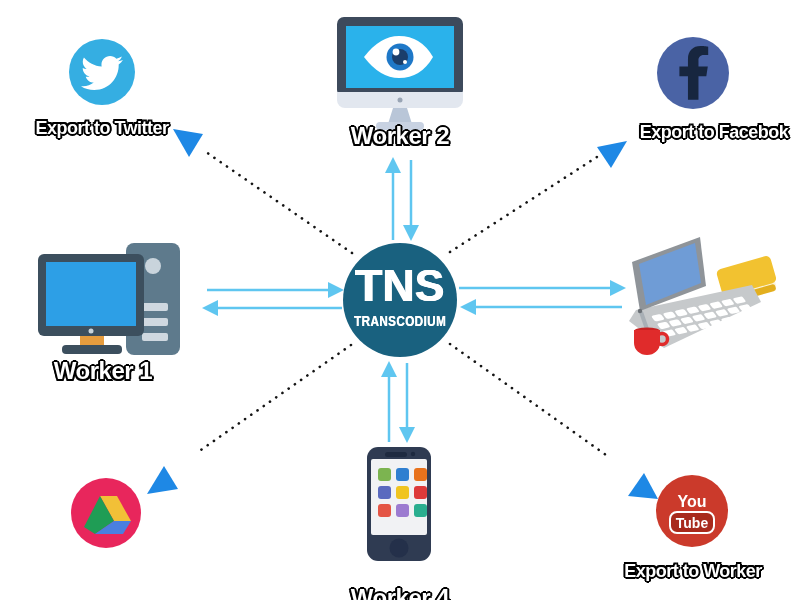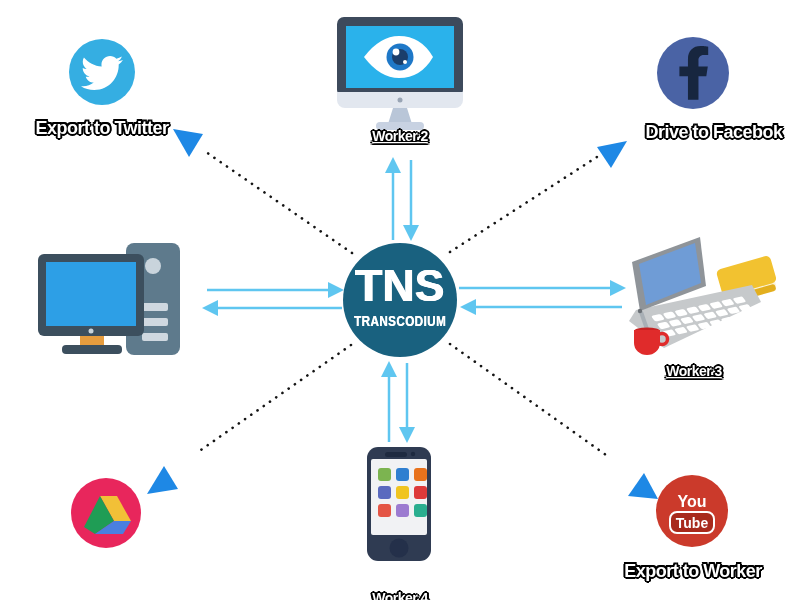--- a/index.html
+++ b/index.html
@@ -3,21 +3,21 @@
 <meta charset="utf-8">
 <style>
   html,body{margin:0;padding:0;background:#fff;}
   .stage{position:relative;width:800px;height:600px;background:#ffffff;overflow:hidden;
          font-family:"Liberation Sans",sans-serif;}
   .stage svg{position:absolute;left:0;top:0;}
   .label{position:absolute;transform:translate(-50%,-50%);color:#fff;font-weight:bold;
          white-space:nowrap;letter-spacing:-0.5px;
          text-shadow:2px 0 0 #000,-2px 0 0 #000,0 2px 0 #000,0 -2px 0 #000,
                      1.5px 1.5px 0 #000,-1.5px -1.5px 0 #000,1.5px -1.5px 0 #000,-1.5px 1.5px 0 #000;}
-  .worker-label{font-size:14px;text-decoration:underline;}
+  .worker-label{font-size:24px;}
   .export-label{font-size:18px;}
   .tns-title{position:absolute;transform:translate(-50%,-50%);color:#fff;font-weight:bold;
              font-size:44px;letter-spacing:0.5px;white-space:nowrap;
              text-shadow:0.7px 0 0 #fff,-0.7px 0 0 #fff;}
   .tns-subtitle{position:absolute;transform:translate(-50%,-50%) scaleX(0.78);color:#fff;
              font-weight:bold;font-size:15px;letter-spacing:0.5px;white-space:nowrap;
              text-shadow:0.4px 0 0 #fff;}
   .svgtext{font-family:"Liberation Sans",sans-serif;font-weight:bold;fill:#fff;}
 </style>
 </head>
@@ -181,21 +181,21 @@
       <rect x="396" y="504" width="13" height="13" rx="3" fill="#9C7BD0"></rect>
       <rect x="414" y="504" width="13" height="13" rx="3" fill="#2AAE8F"></rect>
     </g>
     <circle cx="399" cy="548" r="9.5" fill="#24304A"></circle>
   </g>
 </svg>
 
 <div class="tns-title" style="left:400px;top:286px;">TNS</div>
 <div class="tns-subtitle" style="left:400px;top:320px;">TRANSCODIUM</div>
 
+<div class="label worker-label" style="left:103px;top:371px;">Worker 1</div>
 <div class="label worker-label" style="left:400px;top:136px;">Worker 2</div>
-<div class="label worker-label" style="left:694px;top:371px;">Worker 3</div>
 <div class="label worker-label" style="left:400px;top:598px;">Worker 4</div>
 
 <div class="label export-label" style="left:102px;top:128px;">Export to Twitter</div>
-<div class="label export-label" style="left:714px;top:132px;">Drive to Facebok</div>
+<div class="label export-label" style="left:714px;top:132px;">Export to Facebok</div>
 <div class="label export-label" style="left:693px;top:571px;">Export to Worker</div>
 
 </div>
 
 </body></html>

